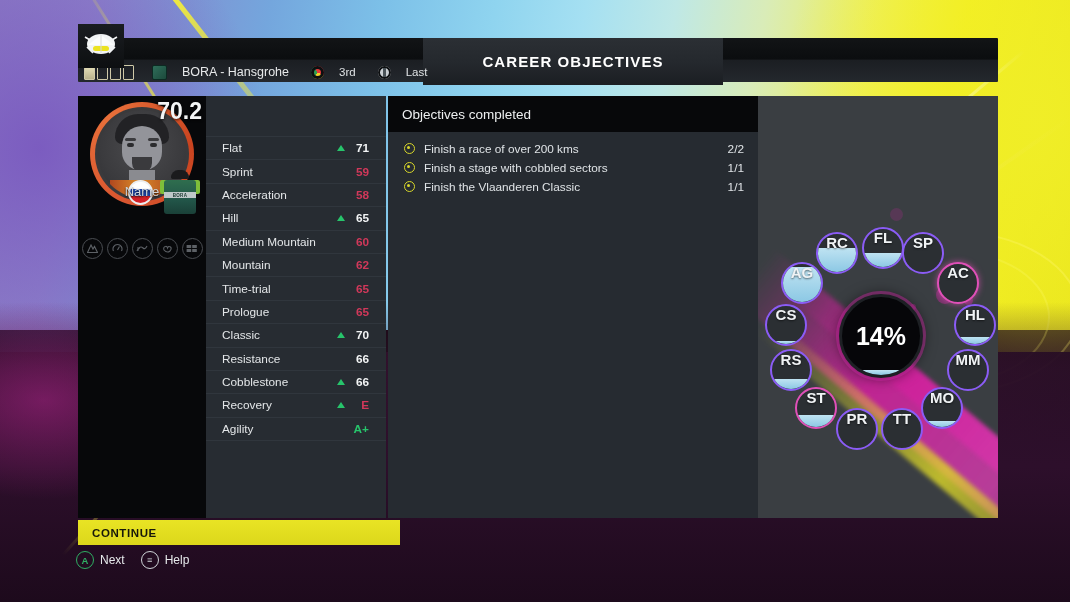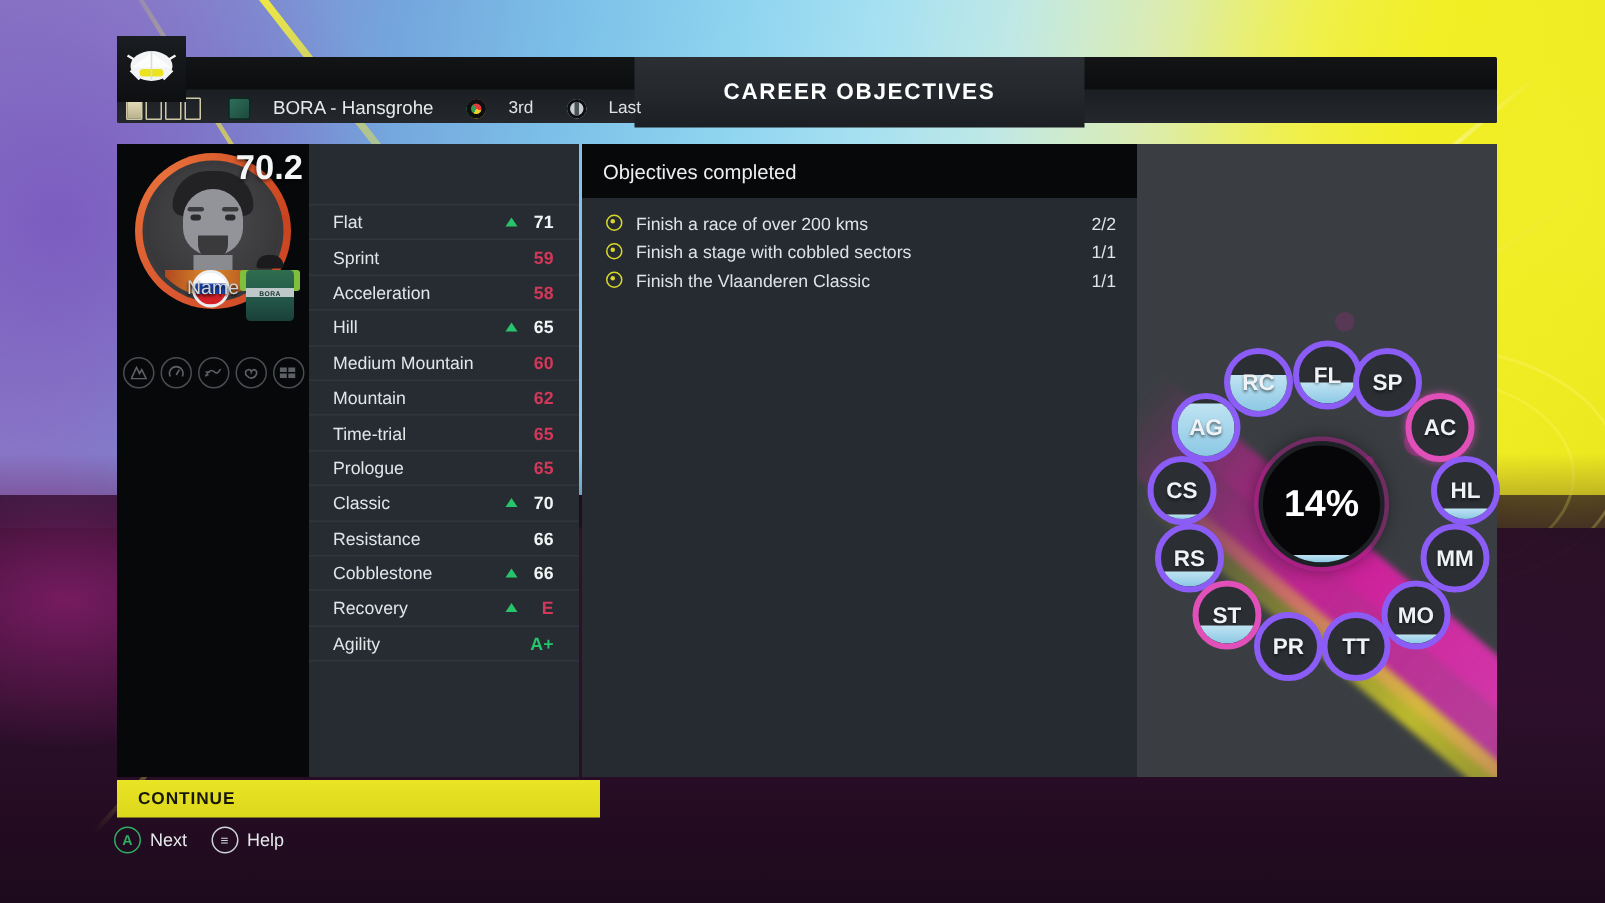--- a/index.html
+++ b/index.html
@@ -155,22 +155,22 @@
   .mag-streak{position:absolute;width:480px;height:64px;
     background:linear-gradient(90deg,rgba(200,30,150,0),rgba(214,32,160,.85),rgba(236,60,190,.7),rgba(200,30,150,0));
     transform:rotate(40deg);filter:blur(2px);}
   .mag-streak.a{left:-60px;top:300px;}
   .mag-streak.b{left:-20px;top:330px;height:26px;opacity:.75;}
   .yel-streak{position:absolute;left:-50px;top:368px;width:470px;height:22px;
     background:linear-gradient(90deg,rgba(220,215,40,0),rgba(220,215,40,.8),rgba(220,215,40,0));
     transform:rotate(40deg);filter:blur(2px);}
   .bokeh{position:absolute;border-radius:50%;background:rgba(190,40,150,.45);}
   .node{position:absolute;width:38px;height:38px;border-radius:50%;
-    background:#2b2f33;border:4px solid #8b5cf6;
-    display:flex;align-items:center;justify-content:center;
+    background:#2b2f33;border:2px solid #8b5cf6;
+    display:flex;justify-content:center;
     color:#f0f3f5;font-size:15px;font-weight:600;overflow:hidden;
     box-shadow:0 0 0 2.5px rgba(20,22,25,.0);}
   .node .ring{position:absolute;inset:-5px;border-radius:50%;
     border:1.6px dotted #16191c;}
   .node .fill{position:absolute;left:0;bottom:0;width:100%;
     background:linear-gradient(180deg,#bfe3f2,#8cc8e4);}
   .node .lbl{position:relative;z-index:2;text-shadow:0 1px 2px rgba(0,0,0,.55);}
   .node.hl-pink{border-color:#e050b8;box-shadow:0 0 6px rgba(224,80,184,.7);}
   .node.hl-pink .ring{border-color:#c33ba0;}
   .node.hl-st{border-color:#e050b8;}

